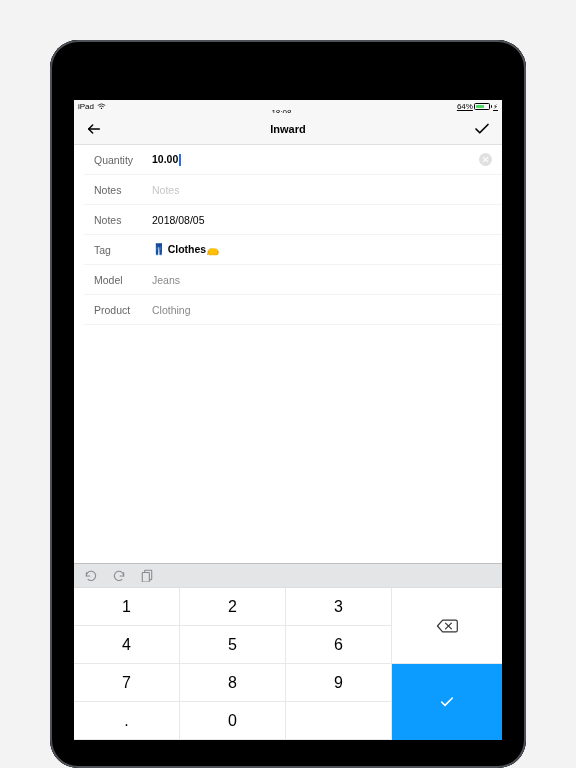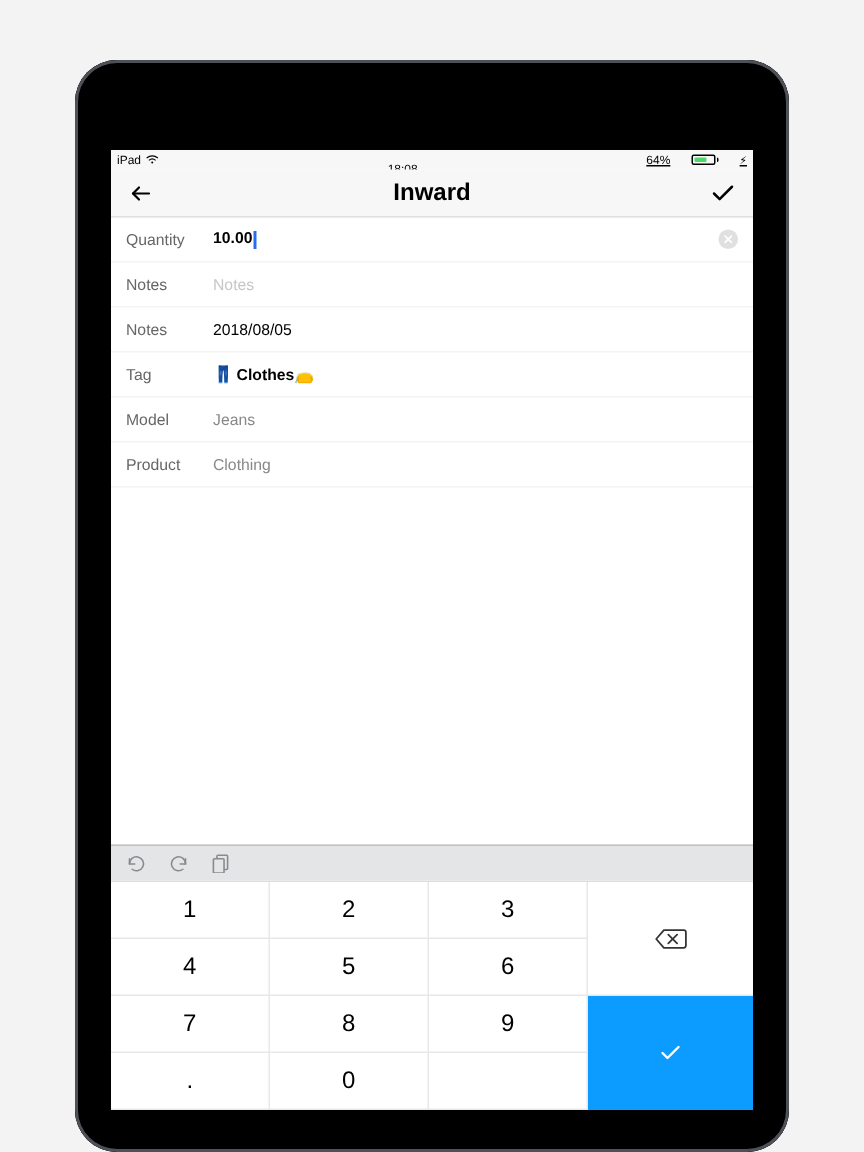--- a/index.html
+++ b/index.html
@@ -28,21 +28,21 @@
     height: 13px;
     background: #f7f7f7;
     font-size: 8px;
     color: #000;
     display: flex;
     align-items: center;
     padding: 0 4px;
   }
   .status-left { display: flex; align-items: center; gap: 3px; }
   .status-center { flex: 1; text-align: center; font-weight: 500; margin-top: 11px; }
-  .status-right { display: flex; align-items: center; gap: 14px; text-decoration: underline; }
+  .status-right { display: flex; align-items: center; gap: 1px; text-decoration: underline; }
   .wifi-icon svg { width: 9px; height: 7px; display: block; }
   .battery { display: flex; align-items: center; gap: 1px; }
   .battery-body {
     width: 16px; height: 7px; border: 0.7px solid #000; border-radius: 1.5px;
     position: relative;
   }
   .battery-fill { position: absolute; left: 0.7px; top: 0.7px; bottom: 0.7px; width: 60%; background: #4cd964; border-radius: 0.8px; }
   .battery-tip { width: 1.2px; height: 3px; background: #000; border-radius: 0 1px 1px 0; }
   .charge-icon { font-size: 7px; }
 
@@ -51,32 +51,32 @@
     height: 32px;
     background: #f7f7f7;
     border-bottom: 1px solid #e0e0e0;
     display: flex;
     align-items: center;
     padding: 0 10px;
     position: relative;
   }
   .nav-title {
     position: absolute; left: 0; right: 0; text-align: center;
-    font-size: 16px; font-weight: 700;
+    font-size: 11px; font-weight: 700;
     pointer-events: none;
   }
   .nav-back, .nav-confirm {
     width: 20px; height: 20px;
     display: flex; align-items: center; justify-content: center;
     cursor: pointer;
   }
   .nav-confirm { margin-left: auto; }
 
   
-  .form { flex: 1; background: #fff; }
+  .form { flex: 1; background: #fff; margin-left: 10px; }
   .row {
     display: flex;
     align-items: center;
     min-height: 30px;
     padding: 0 10px;
     border-bottom: 0.5px solid #f3f3f3;
     font-size: 10.5px;
   }
   .row .label { width: 58px; color: #666; }
   .row .value { color: #000; flex: 1; }

